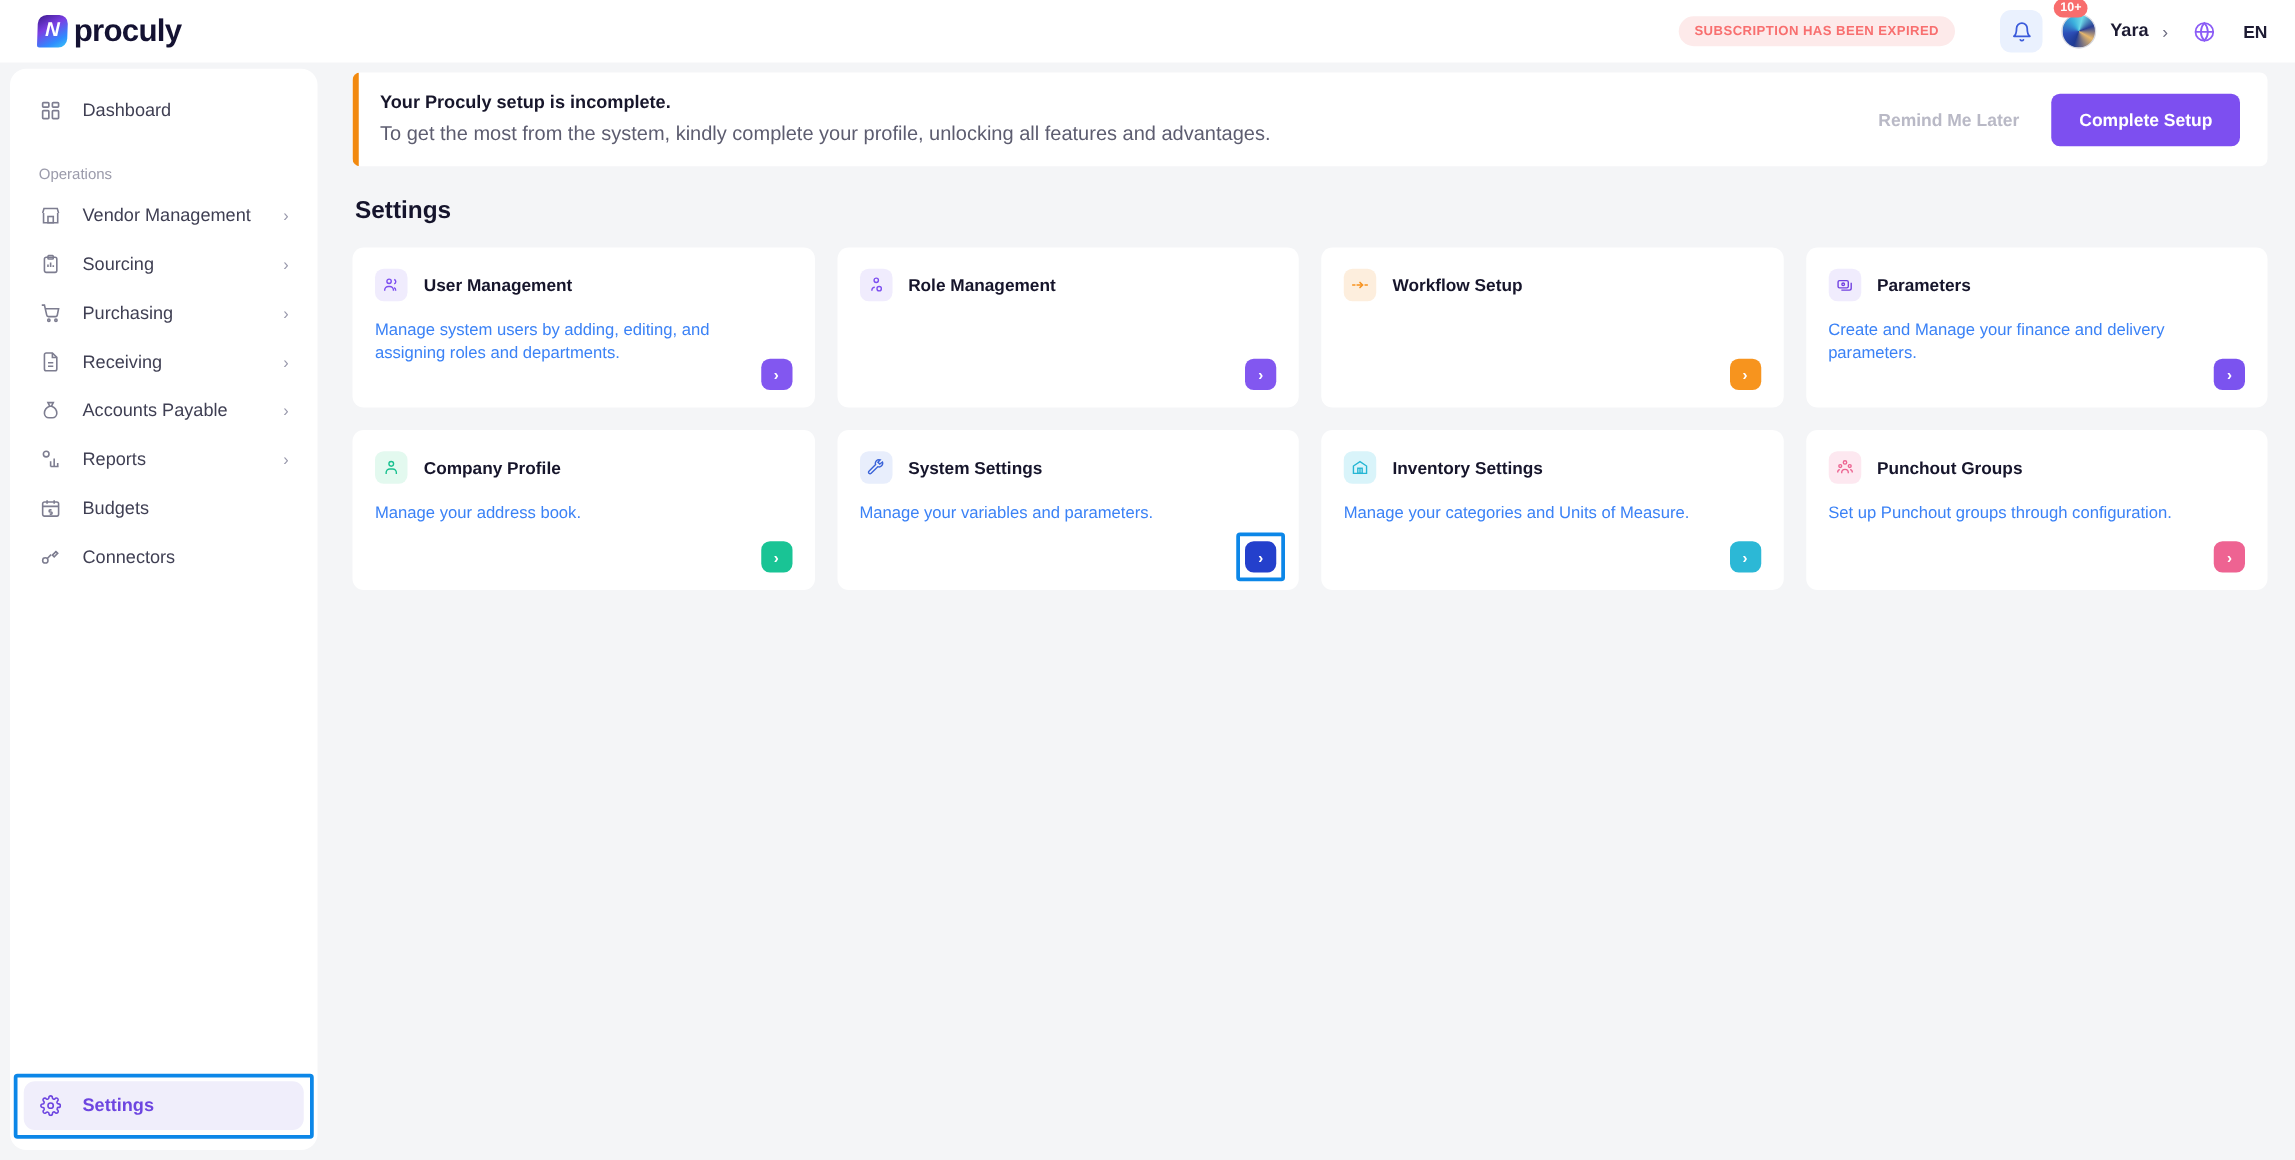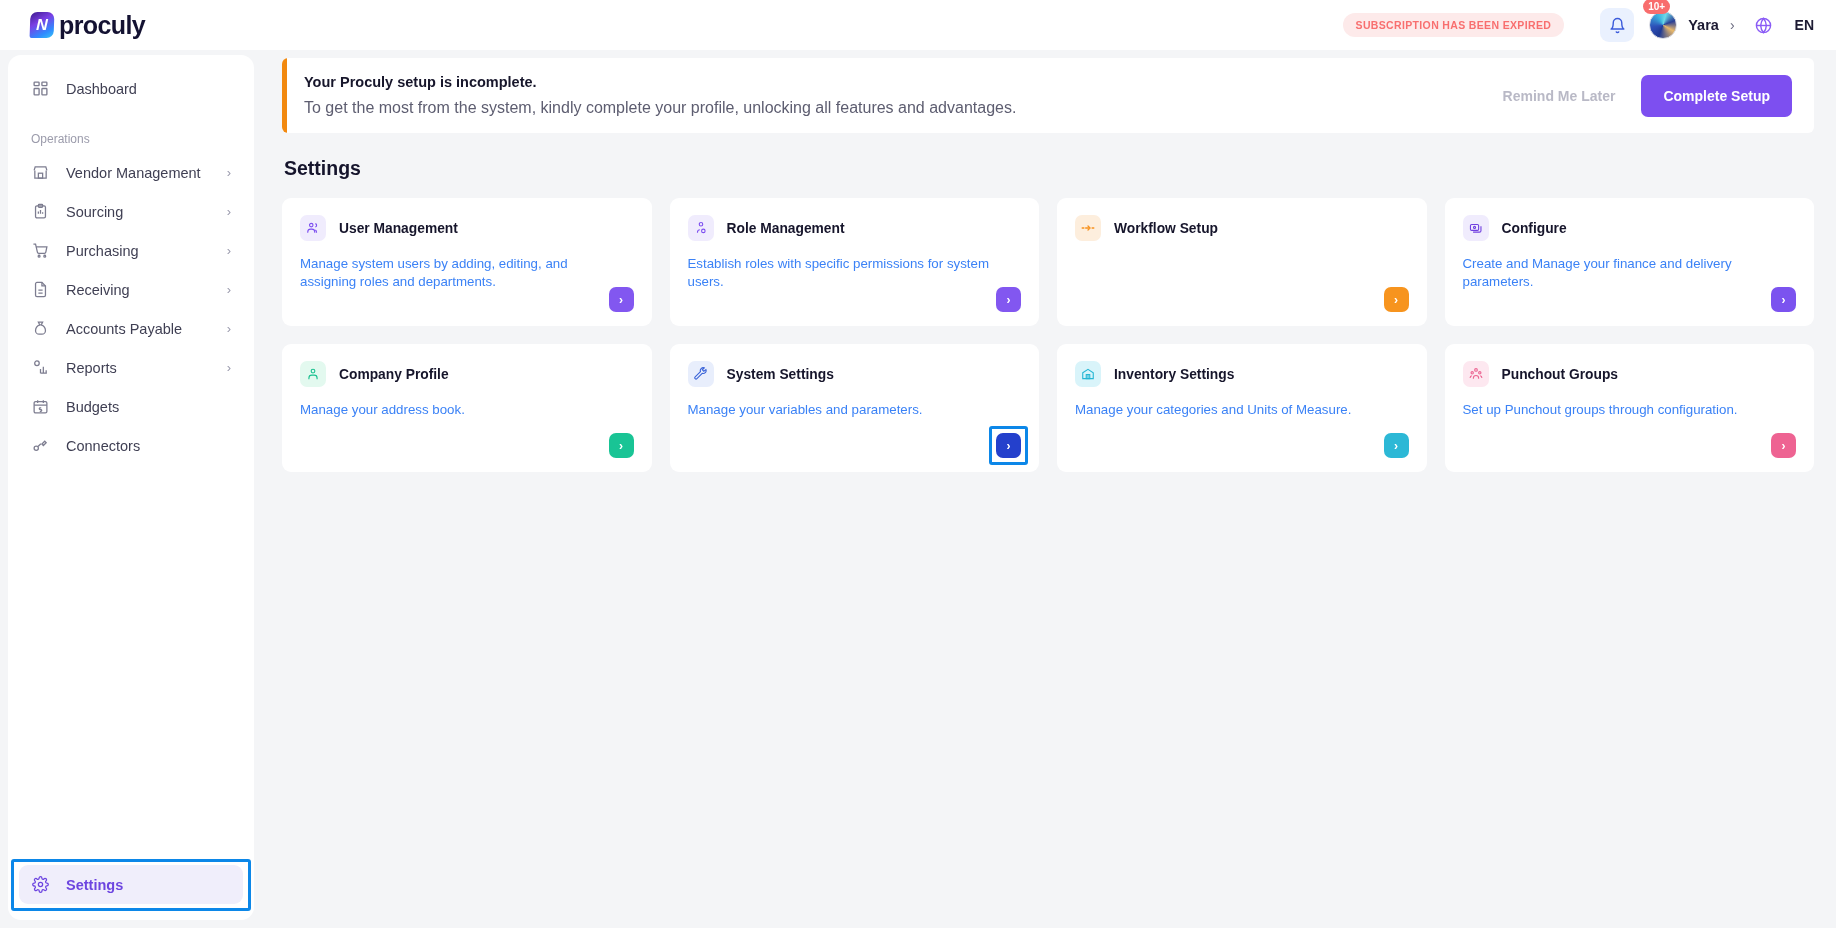--- a/index.html
+++ b/index.html
@@ -435,21 +435,20 @@
         <div class="card-head">
           <span class="card-icon" style="background: rgb(240, 236, 253); color: rgb(125, 79, 240);">
             <svg viewBox="0 0 24 24" fill="none" stroke="currentColor" stroke-width="1.9">
               <circle cx="12" cy="5.5" r="3"></circle>
               <path d="M6 20v-1a4 4 0 0 1 4-4"></path>
               <circle cx="16" cy="17" r="3"></circle>
             </svg>
           </span>
           <span class="card-title">Role Management</span>
         </div>
-        <p class="card-desc">Establish roles with specific permissions for system users.</p>
         <button class="card-arrow" style="background: rgb(130, 87, 240);">›</button>
       </div>
       <div class="card">
         <div class="card-head">
           <span class="card-icon" style="background: rgb(253, 238, 221); color: rgb(247, 146, 30);">
             <svg viewBox="0 0 24 24" fill="none" stroke="currentColor" stroke-width="2.2" stroke-linecap="round">
               <path d="M2 12h3M19 12h3"></path>
               <path d="M8 12h6"></path>
               <path d="M12 8.5l3.5 3.5L12 15.5"></path>
             </svg>
@@ -460,21 +459,21 @@
       </div>
       <div class="card">
         <div class="card-head">
           <span class="card-icon" style="background: rgb(240, 236, 253); color: rgb(113, 65, 224);">
             <svg viewBox="0 0 24 24" fill="none" stroke="currentColor" stroke-width="1.9">
               <rect x="2.5" y="6" width="14" height="10" rx="2"></rect>
               <path d="M7 19h11a2.5 2.5 0 0 0 2.5-2.5V9"></path>
               <circle cx="9.5" cy="11" r="1.8"></circle>
             </svg>
           </span>
-          <span class="card-title">Configure</span>
+          <span class="card-title">Parameters</span>
         </div>
         <p class="card-desc">Create and Manage your finance and delivery parameters.</p>
         <button class="card-arrow" style="background: rgb(123, 83, 239);">›</button>
       </div>
       <div class="card">
         <div class="card-head">
           <span class="card-icon" style="background: rgb(227, 249, 239); color: rgb(24, 192, 143);">
             <svg viewBox="0 0 24 24" fill="none" stroke="currentColor" stroke-width="1.9">
               <circle cx="12" cy="7" r="3.2"></circle>
               <path d="M5 21v-2a5 5 0 0 1 5-5h4a5 5 0 0 1 5 5v2"></path>

